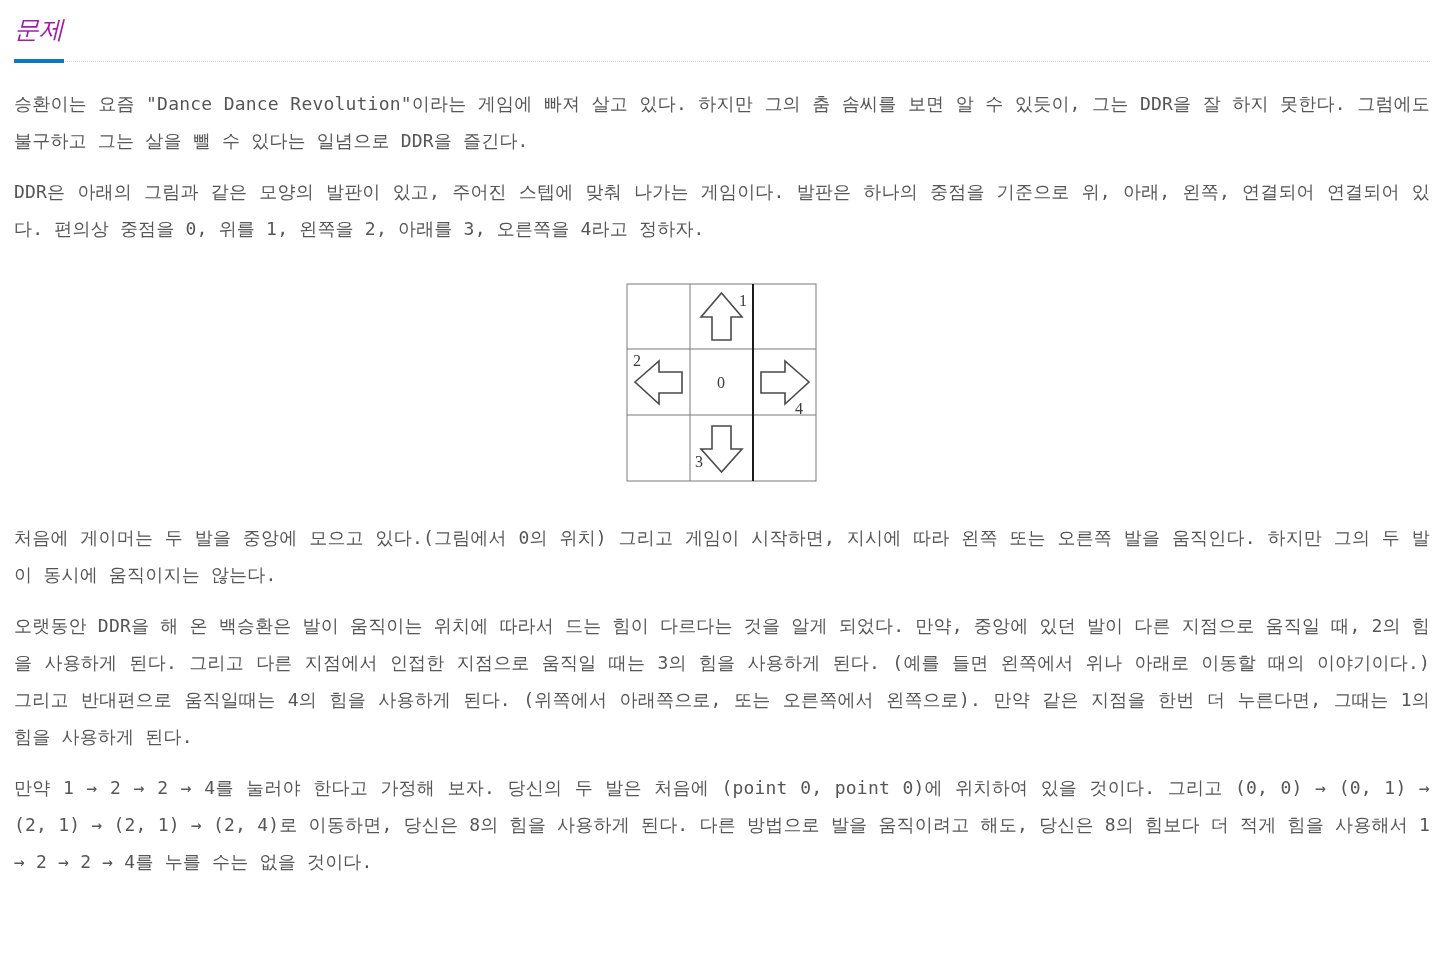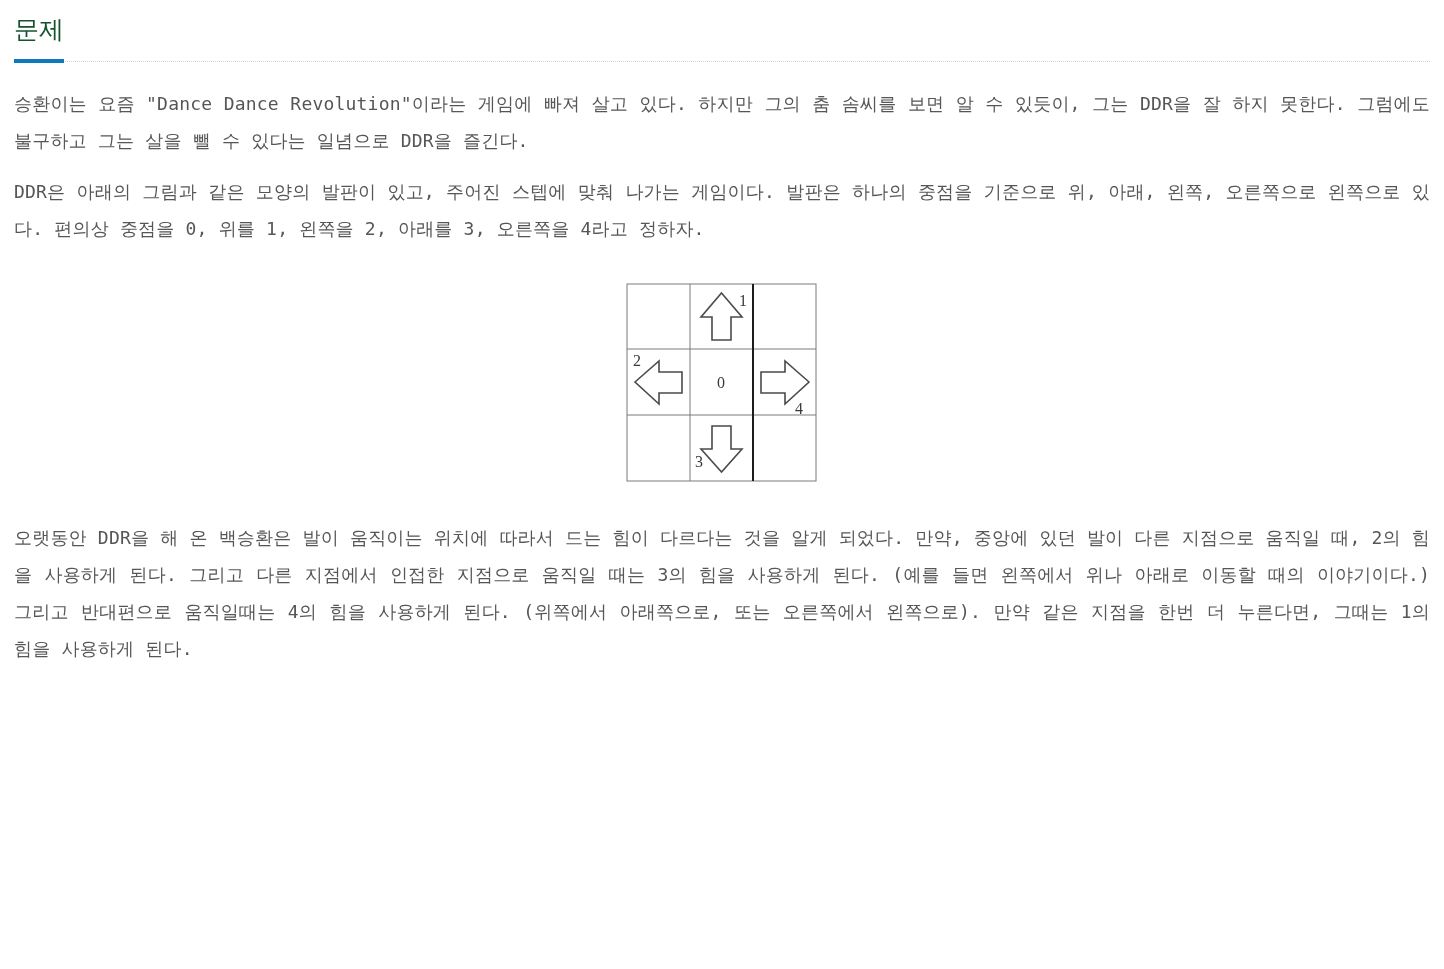--- a/index.html
+++ b/index.html
@@ -15,22 +15,23 @@
     font-family: "DejaVu Sans Mono", "DejaVu Sans", "Liberation Sans", sans-serif;
   }
   .content {
     padding: 0 14px 0 14px;
   }
   .page-title {
     margin: 14px 0 0 0;
     font-size: 25px;
     line-height: 30px;
     font-weight: 500;
-    color: #14532d;
+    color: #a21caf;
     font-family: "Liberation Sans", "DejaVu Sans", sans-serif;
+    font-style: italic;
   }
   .headline-rule {
     position: relative;
     margin-top: 15px;
     height: 4px;
   }
   .headline-rule .dotted {
     position: absolute;
     left: 0; right: 0; top: 2px;
     border-top: 1px dotted #cfd4d8;
@@ -74,21 +75,21 @@
 
   <h2 class="page-title">문제</h2>
 
   <div class="headline-rule">
     <div class="dotted"></div>
     <div class="accent-bar"></div>
   </div>
 
   <div class="problem-text">
     <p class="first">승환이는 요즘 "Dance Dance Revolution"이라는 게임에 빠져 살고 있다. 하지만 그의 춤 솜씨를 보면 알 수 있듯이, 그는 DDR을 잘 하지 못한다. 그럼에도 불구하고 그는 살을 뺄 수 있다는 일념으로 DDR을 즐긴다.</p>
-    <p>DDR은 아래의 그림과 같은 모양의 발판이 있고, 주어진 스텝에 맞춰 나가는 게임이다. 발판은 하나의 중점을 기준으로 위, 아래, 왼쪽, 오른쪽으로 왼쪽으로 있다. 편의상 중점을 0, 위를 1, 왼쪽을 2, 아래를 3, 오른쪽을 4라고 정하자.</p>
+    <p>DDR은 아래의 그림과 같은 모양의 발판이 있고, 주어진 스텝에 맞춰 나가는 게임이다. 발판은 하나의 중점을 기준으로 위, 아래, 왼쪽, 연결되어 연결되어 있다. 편의상 중점을 0, 위를 1, 왼쪽을 2, 아래를 3, 오른쪽을 4라고 정하자.</p>
 
     <div class="figure-wrap">
       <svg class="pad-figure" width="192" height="200" viewBox="0 0 192 200">
 
         <rect class="grid-line" x="1" y="1" width="189" height="197"></rect>
         <line class="grid-line" x1="64" y1="1" x2="64" y2="198"></line>
         <line class="grid-line" x1="1" y1="66" x2="190" y2="66"></line>
         <line class="grid-line" x1="1" y1="132" x2="190" y2="132"></line>
         <line class="grid-line-dark" x1="127" y1="1" x2="127" y2="198"></line>
 
@@ -101,16 +102,18 @@
         <polygon class="arrow-shape" points="95.5,189 75,166 86,166 86,143 105,143 105,166 116,166"></polygon>
 
         <text class="fig-label" x="113" y="23">1</text>
         <text class="fig-label" x="7" y="83">2</text>
         <text class="fig-label" x="91" y="105">0</text>
         <text class="fig-label" x="169" y="131">4</text>
         <text class="fig-label" x="69" y="184">3</text>
       </svg>
     </div>
 
+    <p>처음에 게이머는 두 발을 중앙에 모으고 있다.(그림에서 0의 위치) 그리고 게임이 시작하면, 지시에 따라 왼쪽 또는 오른쪽 발을 움직인다. 하지만 그의 두 발이 동시에 움직이지는 않는다.</p>
     <p>오랫동안 DDR을 해 온 백승환은 발이 움직이는 위치에 따라서 드는 힘이 다르다는 것을 알게 되었다. 만약, 중앙에 있던 발이 다른 지점으로 움직일 때, 2의 힘을 사용하게 된다. 그리고 다른 지점에서 인접한 지점으로 움직일 때는 3의 힘을 사용하게 된다. (예를 들면 왼쪽에서 위나 아래로 이동할 때의 이야기이다.) 그리고 반대편으로 움직일때는 4의 힘을 사용하게 된다. (위쪽에서 아래쪽으로, 또는 오른쪽에서 왼쪽으로). 만약 같은 지점을 한번 더 누른다면, 그때는 1의 힘을 사용하게 된다.</p>
+    <p>만약 1 → 2 → 2 → 4를 눌러야 한다고 가정해 보자. 당신의 두 발은 처음에 (point 0, point 0)에 위치하여 있을 것이다. 그리고 (0, 0) → (0, 1) → (2, 1) → (2, 1) → (2, 4)로 이동하면, 당신은 8의 힘을 사용하게 된다. 다른 방법으로 발을 움직이려고 해도, 당신은 8의 힘보다 더 적게 힘을 사용해서 1 → 2 → 2 → 4를 누를 수는 없을 것이다.</p>
   </div>
 
 </div>
 
 </body></html>

